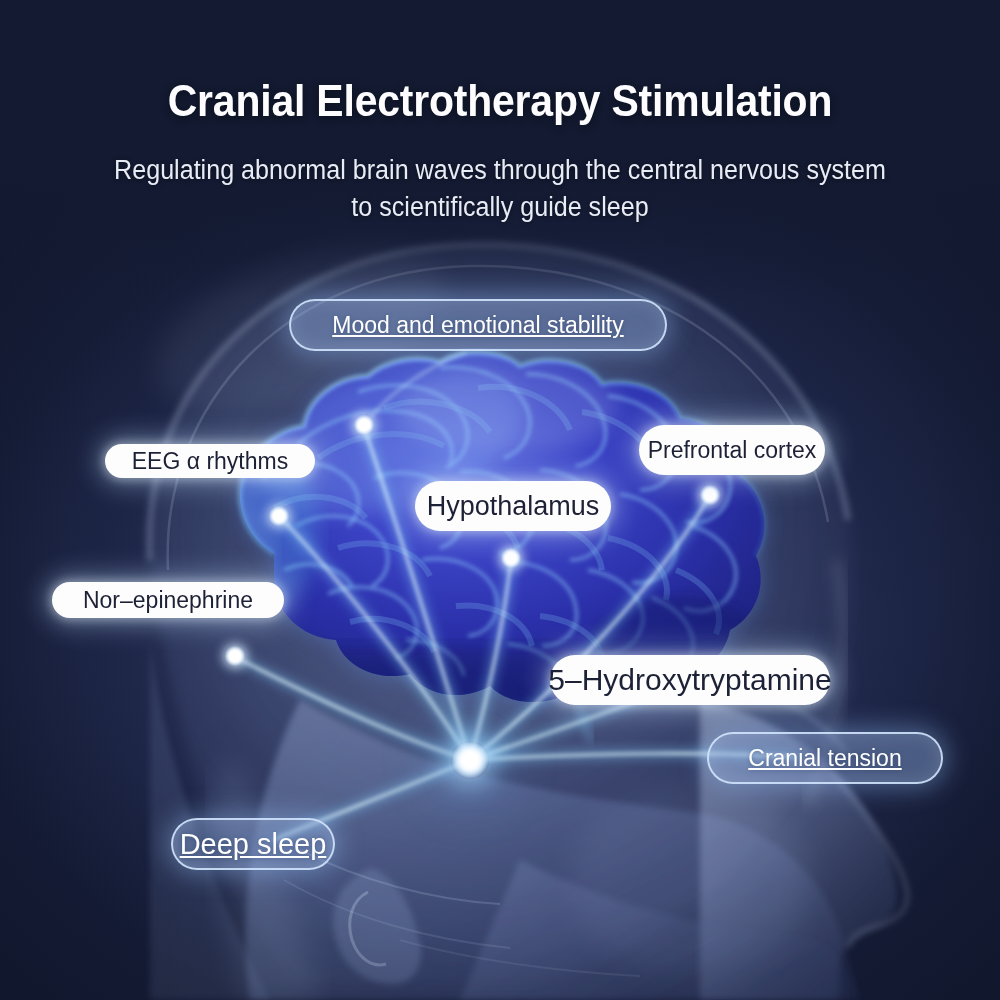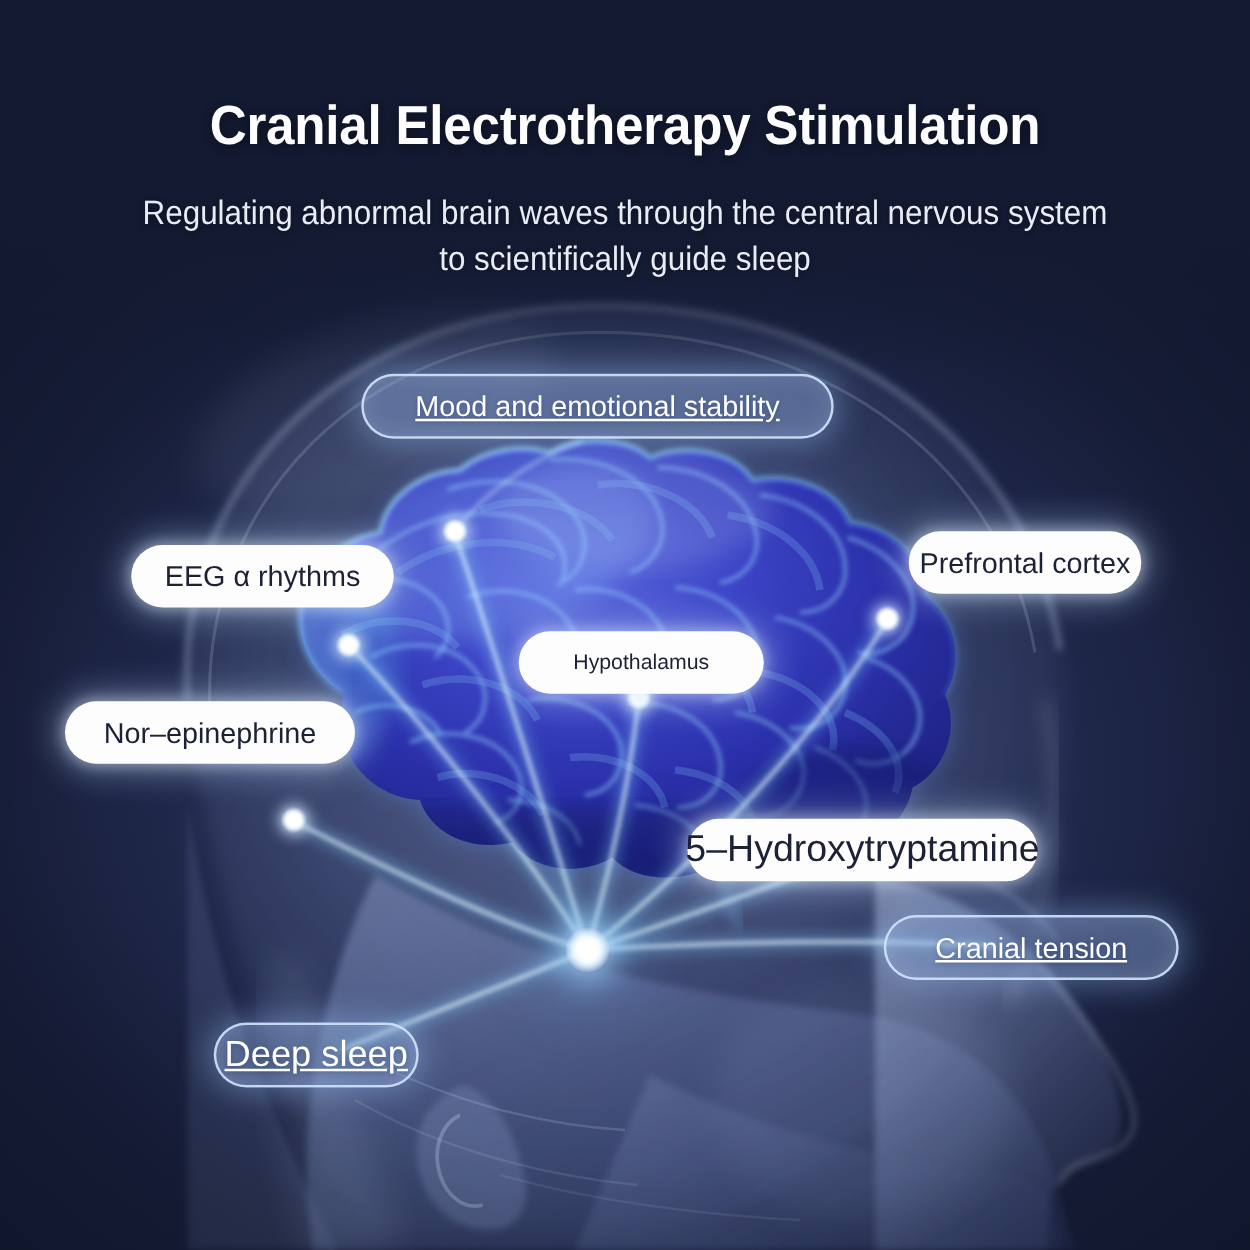--- a/index.html
+++ b/index.html
@@ -376,30 +376,30 @@
   <div class="title">Cranial Electrotherapy Stimulation</div>
   <div class="subtitle">
     <span>Regulating abnormal brain waves through the central nervous system</span>
     <span>to scientifically guide sleep</span>
   </div>
 
   <div id="labels-layer">
       <div class="pill glass" style="left: 478px; top: 325px; width: 378px; height: 52px; font-size: 23px;">
         <span>Mood and emotional stability</span>
       </div>
-      <div class="pill solid" style="left: 210px; top: 461px; width: 210px; height: 50px; font-size: 23px;">
+      <div class="pill solid" style="left: 210px; top: 461px; width: 210px; height: 34px; font-size: 23px;">
         <span>EEG α rhythms</span>
       </div>
-      <div class="pill solid" style="left: 820px; top: 450px; width: 186px; height: 50px; font-size: 23px;">
+      <div class="pill solid" style="left: 732px; top: 450px; width: 186px; height: 50px; font-size: 23px;">
         <span>Prefrontal cortex</span>
       </div>
-      <div class="pill solid" style="left: 513px; top: 506px; width: 196px; height: 50px; font-size: 17px; margin-top: 24px;">
+      <div class="pill solid" style="left: 513px; top: 506px; width: 196px; height: 50px; font-size: 27px;">
         <span>Hypothalamus</span>
       </div>
-      <div class="pill solid" style="left: 168px; top: 586px; width: 232px; height: 50px; font-size: 23px;">
+      <div class="pill solid" style="left: 168px; top: 600px; width: 232px; height: 36px; font-size: 23px;">
         <span>Nor–epinephrine</span>
       </div>
       <div class="pill solid" style="left: 690px; top: 680px; width: 280px; height: 50px; font-size: 30px;">
         <span>5–Hydroxytryptamine</span>
       </div>
       <div class="pill glass" style="left: 825px; top: 758px; width: 236px; height: 52px; font-size: 23px;">
         <span>Cranial tension</span>
       </div>
       <div class="pill glass" style="left: 253px; top: 844px; width: 164px; height: 52px; font-size: 29px;">
         <span>Deep sleep</span>

